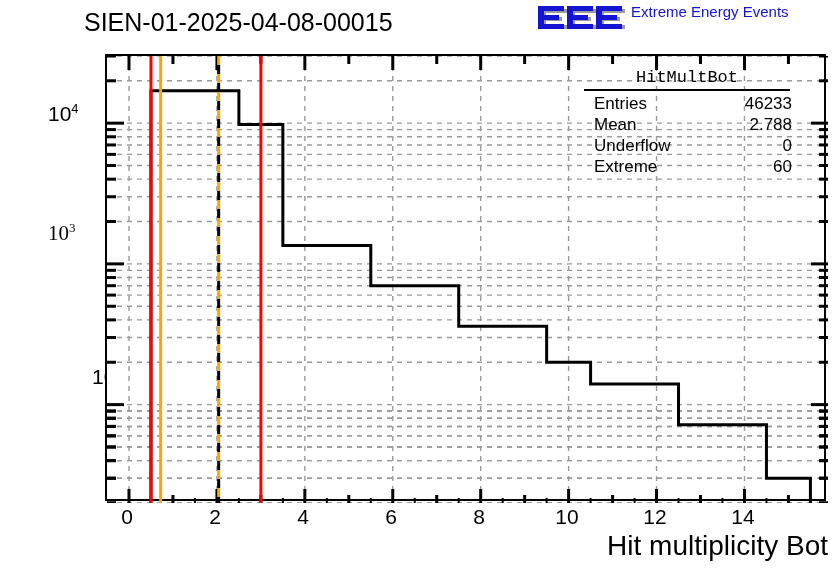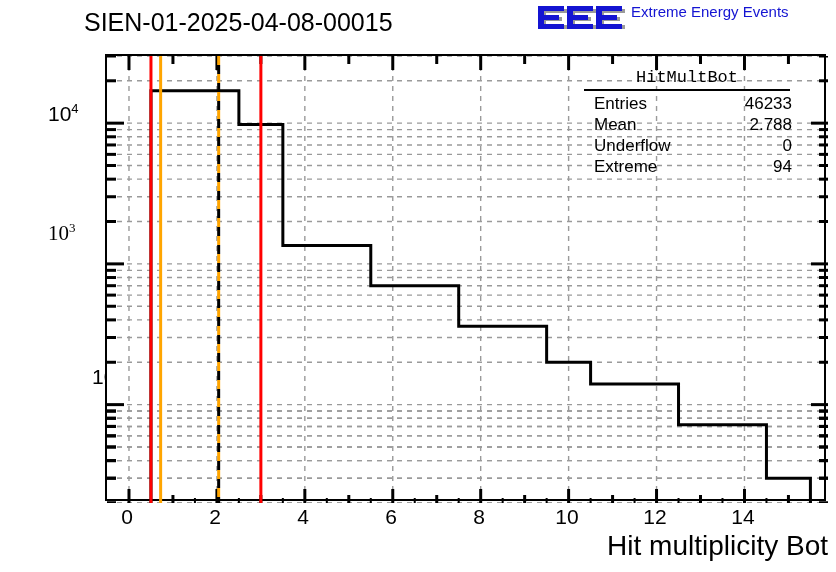--- a/index.html
+++ b/index.html
@@ -290,17 +290,17 @@
     <div class="st-row">
       <span class="k">Mean</span>
       <span class="v">2.788</span>
     </div>
     <div class="st-row">
       <span class="k">Underflow</span>
       <span class="v">0</span>
     </div>
     <div class="st-row">
       <span class="k">Extreme</span>
-      <span class="v">94</span>
+      <span class="v">60</span>
     </div>
   </div>
 
 </div>
 
 </body></html>

